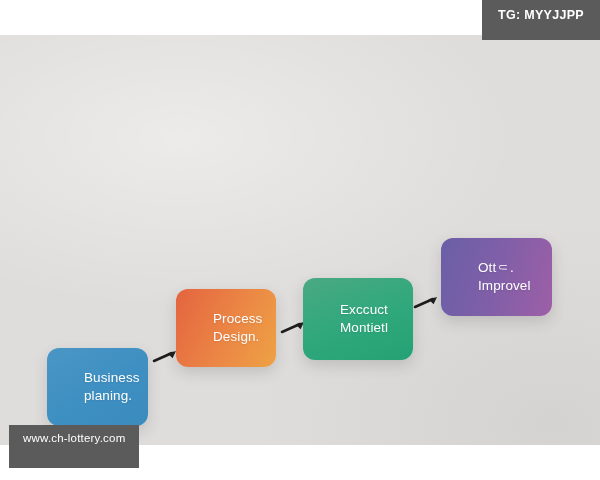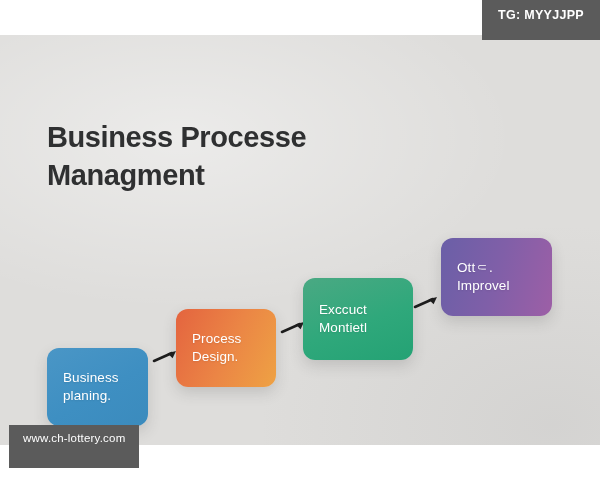--- a/index.html
+++ b/index.html
@@ -72,35 +72,34 @@
     border-radius: 12px;
     box-shadow: 0 6px 14px rgba(60, 60, 60, 0.17);
     color: #ffffff;
     font-size: 13.5px;
     font-weight: 500;
     line-height: 1.35;
     letter-spacing: 0.1px;
     display: flex;
     align-items: center;
     justify-content: flex-start;
-    padding-left: 16px;
+    padding-left: 37px;
     box-sizing: border-box;
     white-space: pre-line;
     text-shadow: 0 1px 2px rgba(0,0,0,0.10);
   }
 
   #box-1 {
     left: 47px;  top: 285px;  width: 101px; height: 78px;
     background: linear-gradient(150deg, #4a96c6 0%, #3e8fc2 55%, #3b8bbd 100%);
     margin-top: 28px;
   }
   #box-2 {
     left: 176px; top: 254px;  width: 100px; height: 78px;
     background: linear-gradient(115deg, #e4643f 0%, #eb8545 52%, #eea244 100%);
-    margin-top: 20px;
   }
   #box-3 {
     left: 303px; top: 243px;  width: 110px; height: 82px;
     background: linear-gradient(160deg, #4aa983 0%, #2fa87b 55%, #24a274 100%);
     border-radius: 12px;
   }
   #box-4 {
     left: 441px; top: 203px;  width: 111px; height: 78px;
     background: linear-gradient(105deg, #6a5fa7 0%, #805fa8 50%, #9d5fa6 100%);
   }
@@ -134,22 +133,20 @@
 </style>
 </head>
 <body>
 
 <div id="tg-badge">TG: MYYJJPP</div>
 
 <div id="canvas">
 
   <div id="canvas-sheen"></div>
 
-  <div id="heading">Business Processe
-Managment</div>
 
   <div class="flow-box" id="box-1">
     <span>Business
 planing.</span>
   </div>
 
   <div class="arrow" id="arrow-1">
     <svg viewBox="0 0 30 22" xmlns="http://www.w3.org/2000/svg">
       <path d="M2 16 L20 8" stroke="#1d1d1d" stroke-width="2.6" stroke-linecap="round" fill="none"></path>
       <path d="M24 6 L15.5 8.2 L20.6 13.2 Z" fill="#1d1d1d"></path>

